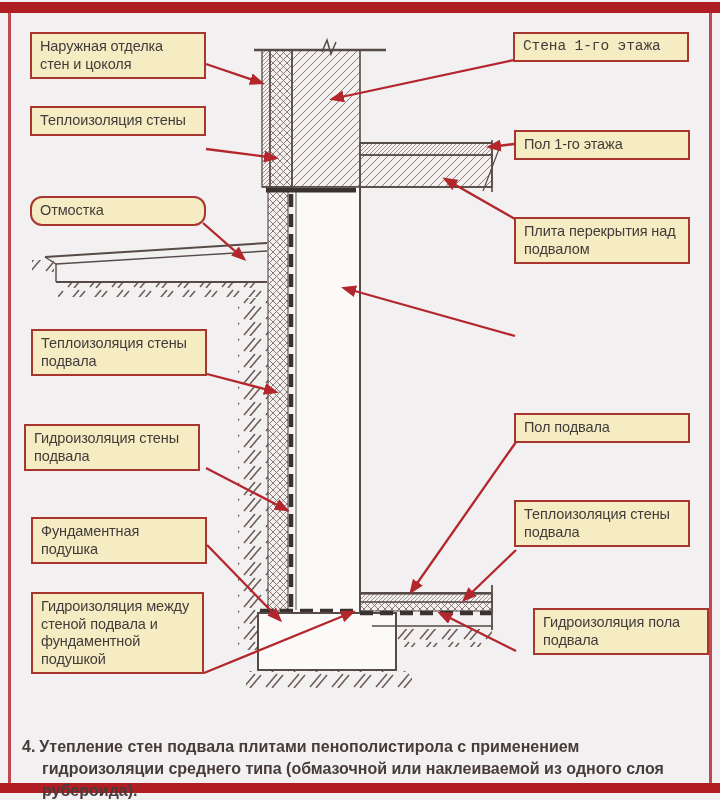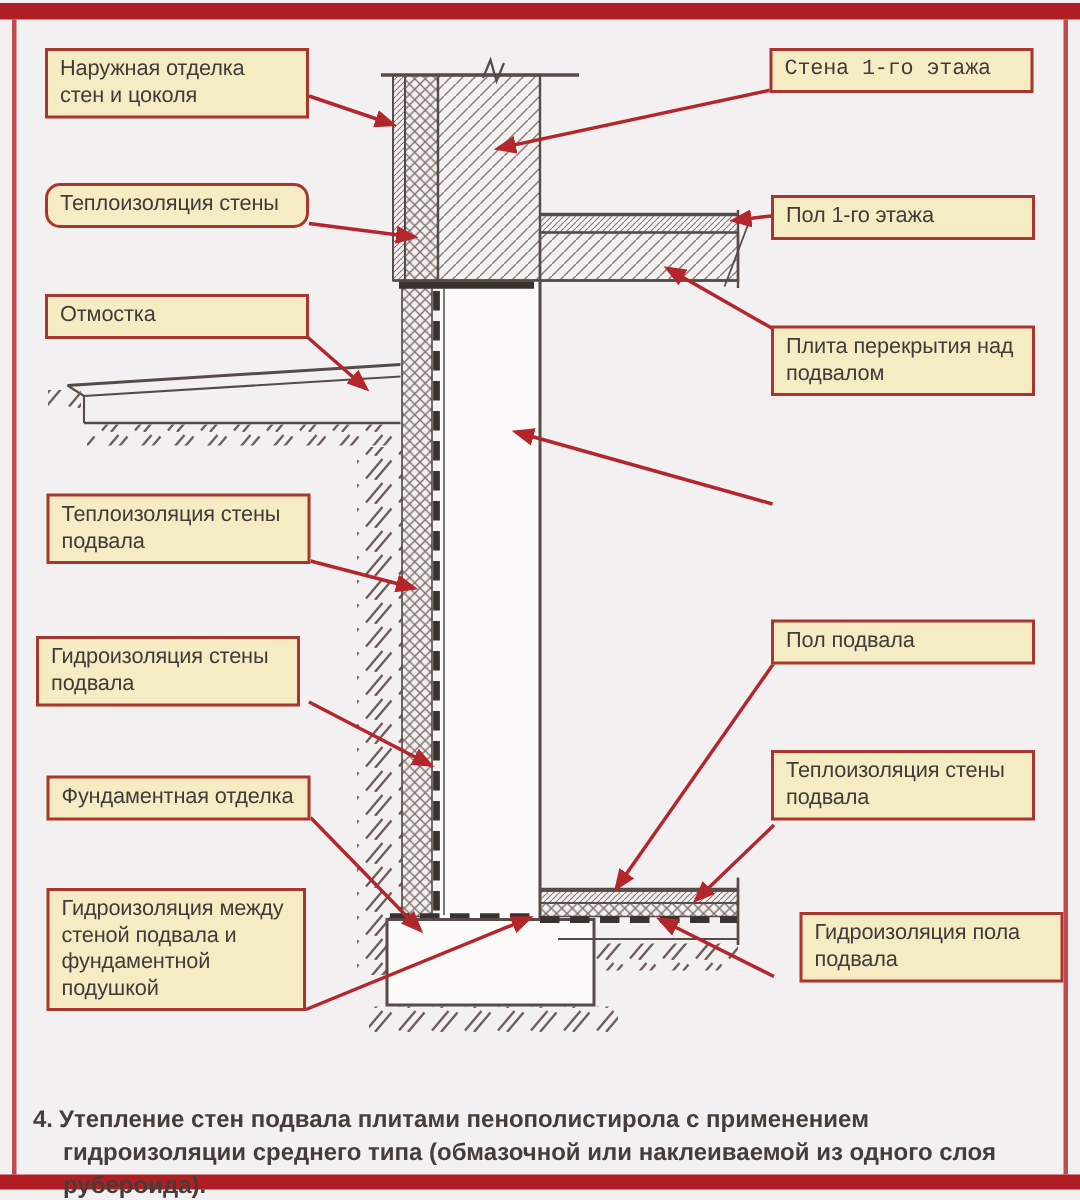--- a/index.html
+++ b/index.html
@@ -116,25 +116,25 @@
       <line x1="514" y1="144" x2="489" y2="147" marker-end="url(#arr)"></line>
       <line x1="515" y1="219" x2="445" y2="179" marker-end="url(#arr)"></line>
       <line x1="515" y1="336" x2="344" y2="288" marker-end="url(#arr)"></line>
       <line x1="516" y1="442" x2="411" y2="592" marker-end="url(#arr)"></line>
       <line x1="516" y1="550" x2="464" y2="600" marker-end="url(#arr)"></line>
       <line x1="516" y1="651" x2="440" y2="613" marker-end="url(#arr)"></line>
     </g>
   </svg>
 
   <div class="callout" style="left:30px;top:32px;"><span>Наружная отделка стен и цоколя</span></div>
-  <div class="callout" style="left:30px;top:122px;border-radius:10px;"><span>Теплоизоляция стены</span></div>
-  <div class="callout" style="left:30px;top:196px;"><span>Отмостка</span></div>
+  <div class="callout" style="left:30px;top:106px;"><span>Теплоизоляция стены</span></div>
+  <div class="callout" style="left:30px;top:196px;border-radius:12px;"><span>Отмостка</span></div>
   <div class="callout" style="left:31px;top:329px;"><span>Теплоизоляция стены подвала</span></div>
   <div class="callout" style="left:24px;top:424px;"><span>Гидроизоляция стены подвала</span></div>
-  <div class="callout" style="left:31px;top:517px;"><span>Фундаментная отделка</span></div>
+  <div class="callout" style="left:31px;top:517px;"><span>Фундаментная подушка</span></div>
   <div class="callout" style="left:31px;top:592px;width:173px;"><span>Гидроизоляция между стеной подвала и фундаментной подушкой</span></div>
 
   <div class="callout" style="left:513px;top:32px;font-family:Liberation Mono, monospace;"><span>Стена 1-го этажа</span></div>
   <div class="callout" style="left:514px;top:130px;"><span>Пол 1-го этажа</span></div>
   <div class="callout" style="left:514px;top:217px;"><span>Плита перекрытия над подвалом</span></div>
   <div class="callout" style="left:514px;top:413px;"><span>Пол подвала</span></div>
   <div class="callout" style="left:514px;top:500px;"><span>Теплоизоляция стены подвала</span></div>
   <div class="callout" style="left:514px;top:608px;margin-left:19px;"><span>Гидроизоляция пола подвала</span></div>
 
   <div class="caption"><span class="cap-num">4.</span><span>Утепление стен подвала плитами пенополистирола с применением гидроизоляции среднего типа (обмазочной или наклеиваемой из одного слоя рубероида).</span></div>

